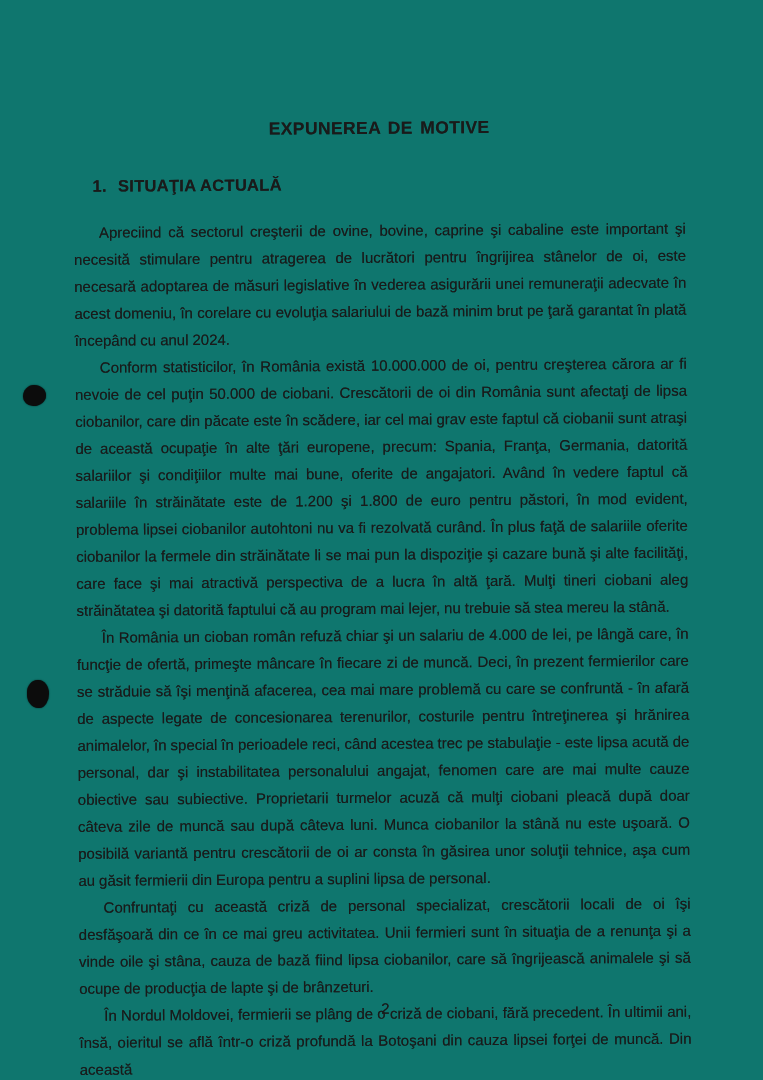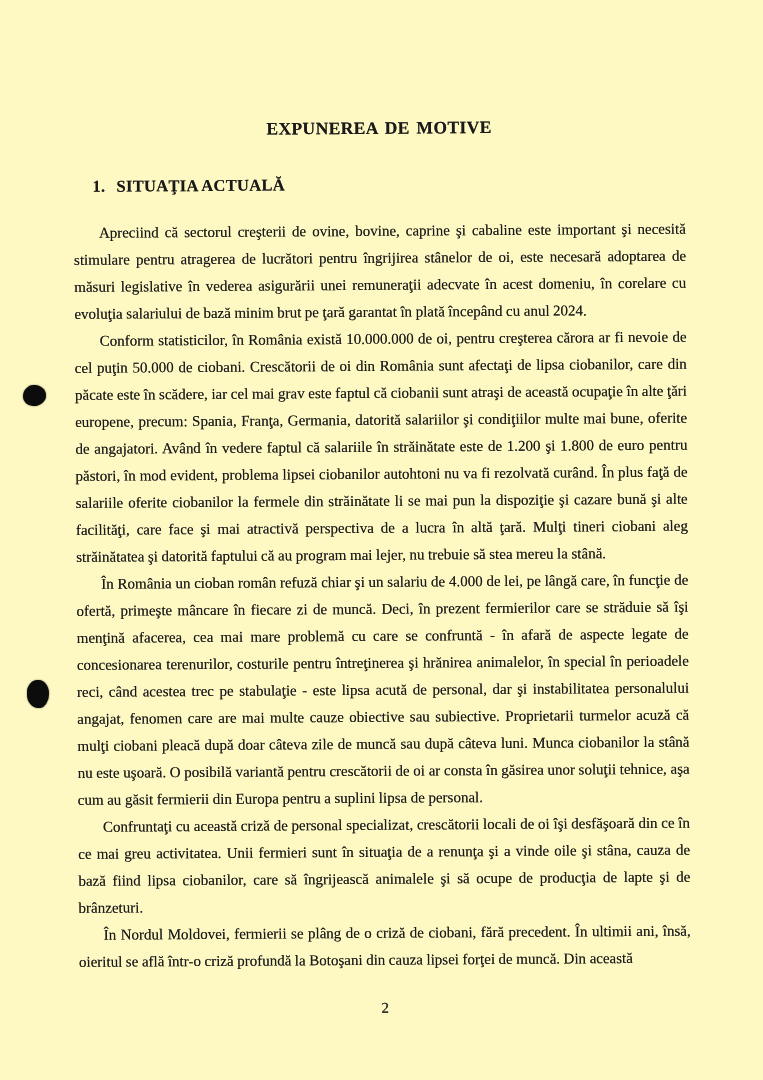--- a/index.html
+++ b/index.html
@@ -4,23 +4,23 @@
 <style>
   html, body {
     margin: 0;
     padding: 0;
     background: #e8e8e8;
   }
   .page {
     position: relative;
     width: 763px;
     height: 1080px;
-    background: #fef9c3;
+    background: #0f766e;
     overflow: hidden;
-    font-family: Liberation Serif, serif;
+    font-family: Liberation Sans, sans-serif;
     color: #1a1a1a;
   }
   
   .content {
     position: absolute;
     left: 76px;
     top: 0;
     width: 612px;
     height: 1080px;
     transform: rotate(-0.4deg);

